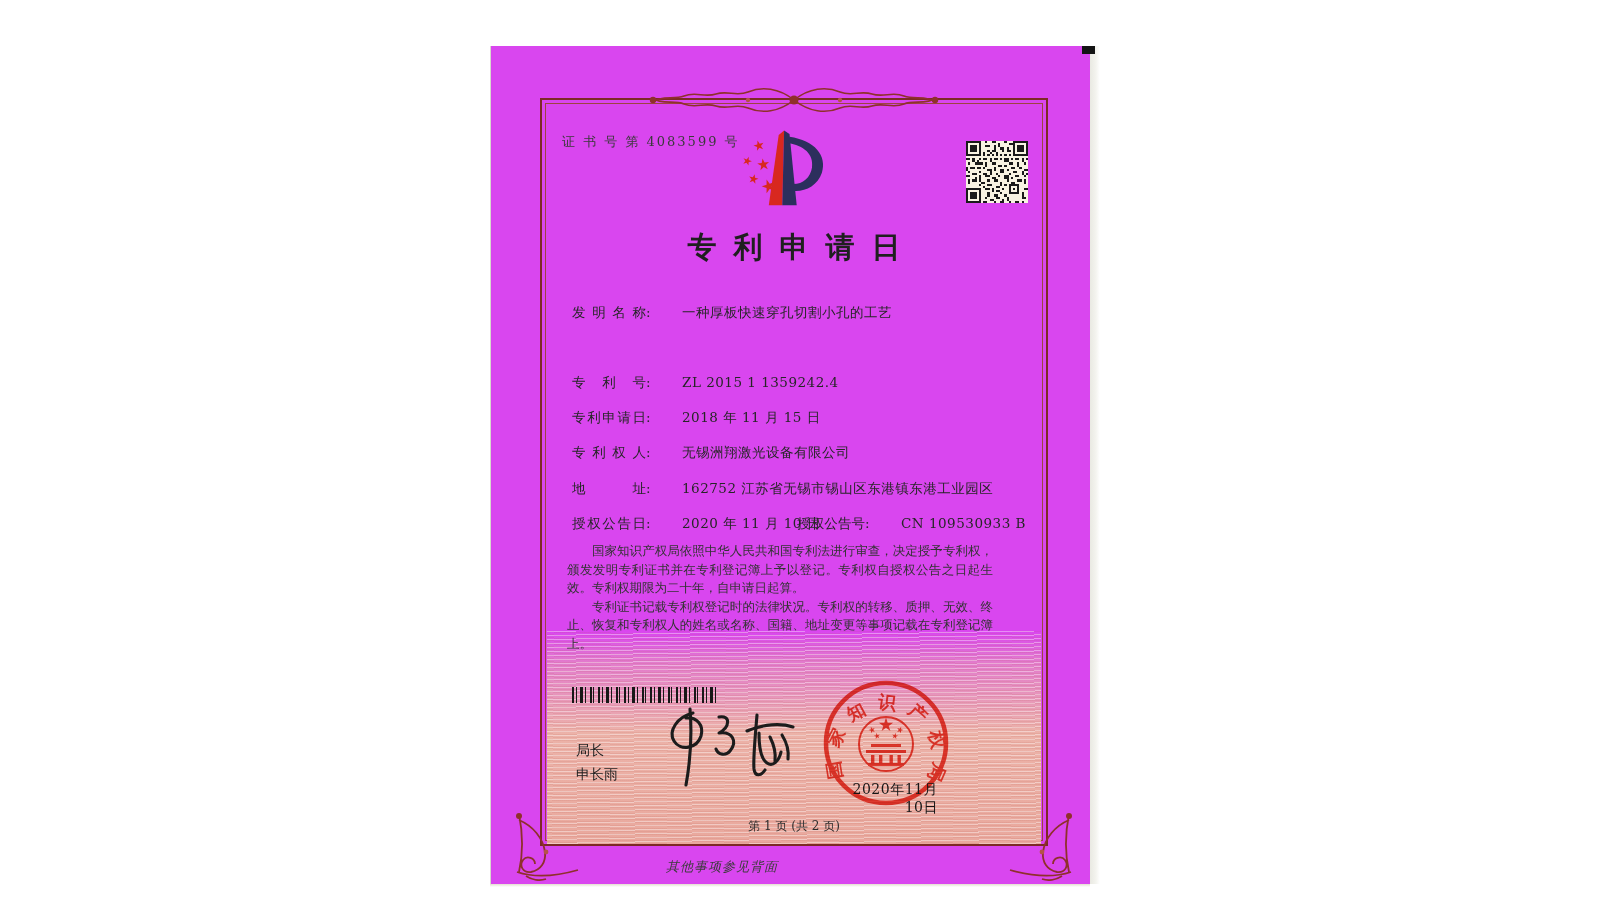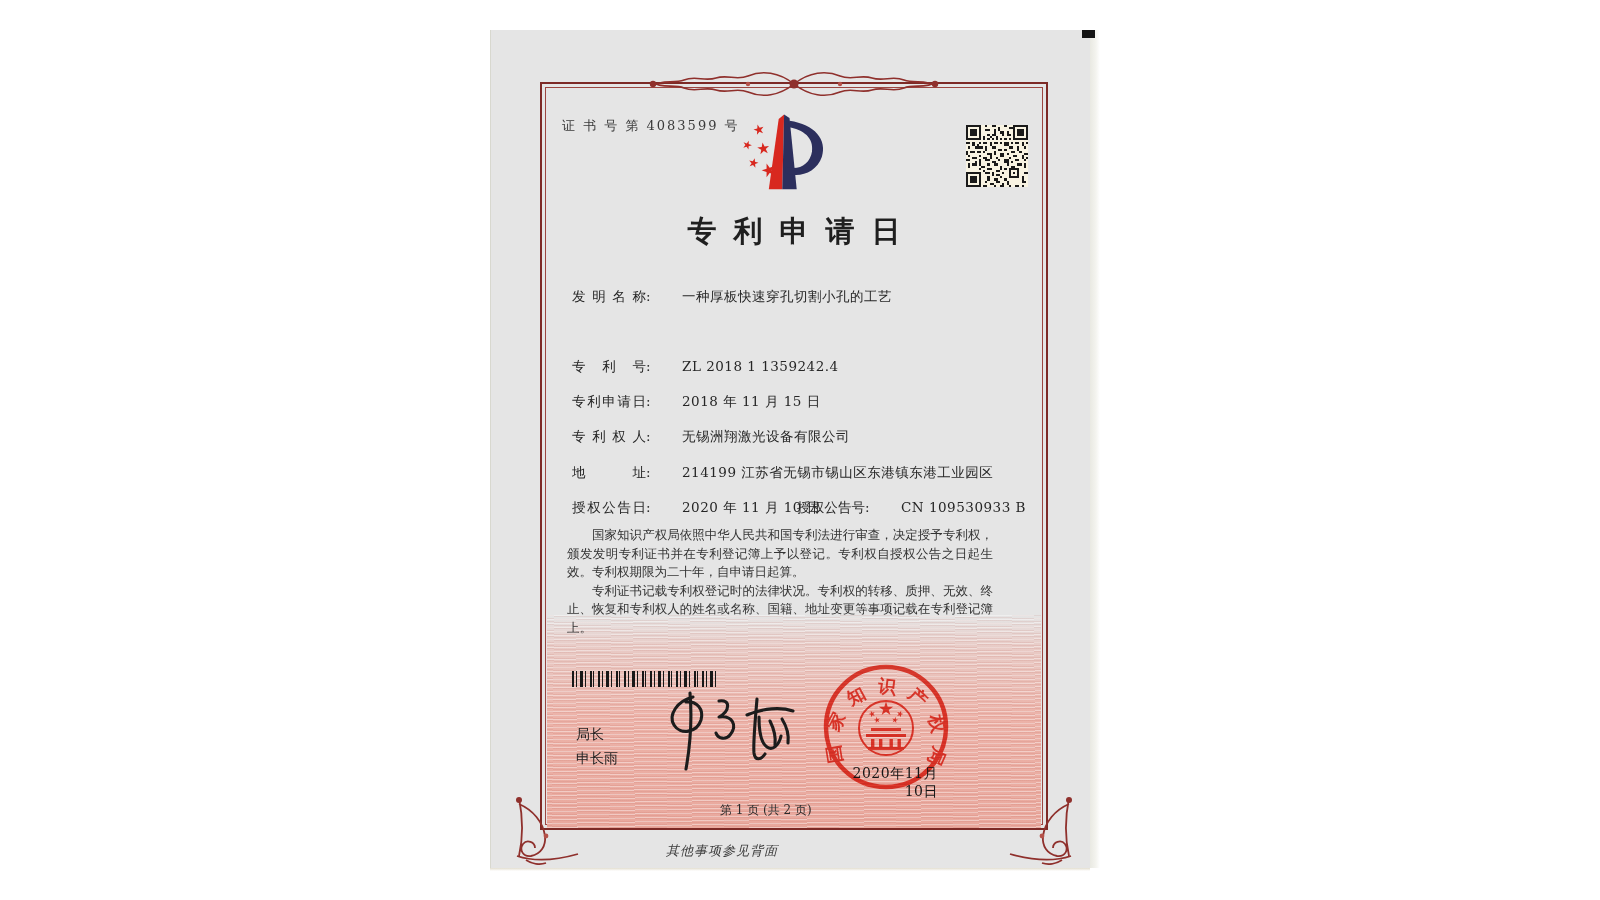--- a/index.html
+++ b/index.html
@@ -1,22 +1,22 @@
 <!DOCTYPE html>
 <html><head>
 <meta charset="utf-8">
 <style>
   * { margin:0; padding:0; box-sizing:border-box; }
   html,body { width:1600px; height:900px; background:#ffffff; overflow:hidden;
     font-family:"DejaVu Serif","Liberation Serif",serif; }
   .stage { position:relative; width:1600px; height:900px; background:#ffffff; }
 
   
-  .paper { position:absolute; left:490px; top:30px; width:600px; height:838px;
-    background:#e5e5e5;
+  .paper { position:absolute; left:490px; top:46px; width:600px; height:838px;
+    background:#d946ef;
     box-shadow: 1px 0 0 #d8d8cf inset; }
   .paper-edge-right { position:absolute; right:-10px; top:0; width:10px; height:838px;
     background:linear-gradient(90deg,#e9e9e2,#f4f4ef 60%,#ffffff); }
   .paper-edge-bottom { position:absolute; left:0; bottom:-3px; width:600px; height:3px;
     background:linear-gradient(180deg,#e3ded0,#ffffff); }
   .scan-mark { position:absolute; left:592px; top:0px; width:13px; height:8px; background:#141414; }
 
   
   .frame { position:absolute; left:50px; top:52px; width:508px; height:748px;
     border:2px solid #7d2a26; }
@@ -56,21 +56,21 @@
       #181818 21px 22px, transparent 22px 26px); }
 
   .sig-block { left:86px; top:692px; font-size:14px; font-weight:normal; line-height:24px;
     font-family:"DejaVu Sans","Liberation Sans",sans-serif; color:#222; }
   .signature { position:absolute; left:165px; top:655px; }
 
   .seal { position:absolute; left:331px; top:632px; opacity:.93; mix-blend-mode:multiply; }
   .seal-date { left:352px; top:735px; width:96px; text-align:right; font-size:14px;
     color:#161616; letter-spacing:.5px; }
 
-  .pageno { left:230px; top:772px; width:120px; text-align:left; font-size:12px; color:#2b2b2b; }
+  .pageno { left:230px; top:772px; width:120px; text-align:right; font-size:12px; color:#2b2b2b; }
   .backnote { left:176px; top:812px; width:120px; font-size:13px;
     font-style:italic; color:#3c3c3c; letter-spacing:1px; }
 
   .logo { position:absolute; left:233px; top:80px; }
   .qr { position:absolute; left:476px; top:95px; }
 
   .orn-top { position:absolute; left:154px; top:36px; }
   .orn-bl { position:absolute; left:22px; top:764px; }
   .orn-br { position:absolute; left:516px; top:764px; transform:scaleX(-1); }
 </style>
@@ -159,30 +159,30 @@
         <path d="M8,21h1v1h-1z M10,20h2v1h-2z M14,21h2v1h-2z M18,20h1v1h-1z M9,22h2v1h-2z M12,22h1v2h-1z M14,23h2v1h-2z M17,22h1v1h-1z M27,22h2v1h-2z M10,24h1v2h-1z M13,25h2v1h-2z M16,24h1v1h-1z M18,25h1v1h-1z M26,24h1v2h-1z M9,26h1v1h-1z M11,27h2v1h-2z M14,26h2v1h-2z M17,27h1v1h-1z M19,26h1v2h-1z M26,26h2v1h-2z M8,28h2v1h-2z M13,28h1v1h-1z M16,28h2v1h-2z M20,28h1v1h-1z M23,28h2v1h-2z M26,28h1v1h-1z"></path>
       </g>
     </svg>
 
     <div class="txt title">专利申请日</div>
 
     <div class="txt frow" style="top:258px">
       <span class="flabel">发明名称</span><span class="fcolon">:</span><span class="fvalue">一种厚板快速穿孔切割小孔的工艺</span>
     </div>
     <div class="txt frow" style="top:328px">
-      <span class="flabel">专利号</span><span class="fcolon">:</span><span class="fvalue">ZL 2018 1 1359242.4</span>
+      <span class="flabel">专利号</span><span class="fcolon">:</span><span class="fvalue">ZL 2015 1 1359242.4</span>
     </div>
     <div class="txt frow" style="top:363px">
       <span class="flabel">专利申请日</span><span class="fcolon">:</span><span class="fvalue">2018 年 11 月 15 日</span>
     </div>
     <div class="txt frow" style="top:398px">
       <span class="flabel">专利权人</span><span class="fcolon">:</span><span class="fvalue">无锡洲翔激光设备有限公司</span>
     </div>
     <div class="txt frow" style="top:434px">
-      <span class="flabel">地址</span><span class="fcolon">:</span><span class="fvalue">214199 江苏省无锡市锡山区东港镇东港工业园区</span>
+      <span class="flabel">地址</span><span class="fcolon">:</span><span class="fvalue">162752 江苏省无锡市锡山区东港镇东港工业园区</span>
     </div>
     <div class="txt frow" style="top:469px">
       <span class="flabel">授权公告日</span><span class="fcolon">:</span><span class="fvalue">2020 年 11 月 10 日</span>
       <span class="pair2">
         <span class="flabel">授权公告号</span><span class="fcolon">:</span><span class="fvalue">CN 109530933 B</span>
       </span>
     </div>
 
     <div class="txt paras">
       <p>国家知识产权局依照中华人民共和国专利法进行审查，决定授予专利权，颁发发明专利证书并在专利登记簿上予以登记。专利权自授权公告之日起生效。专利权期限为二十年，自申请日起算。</p>

